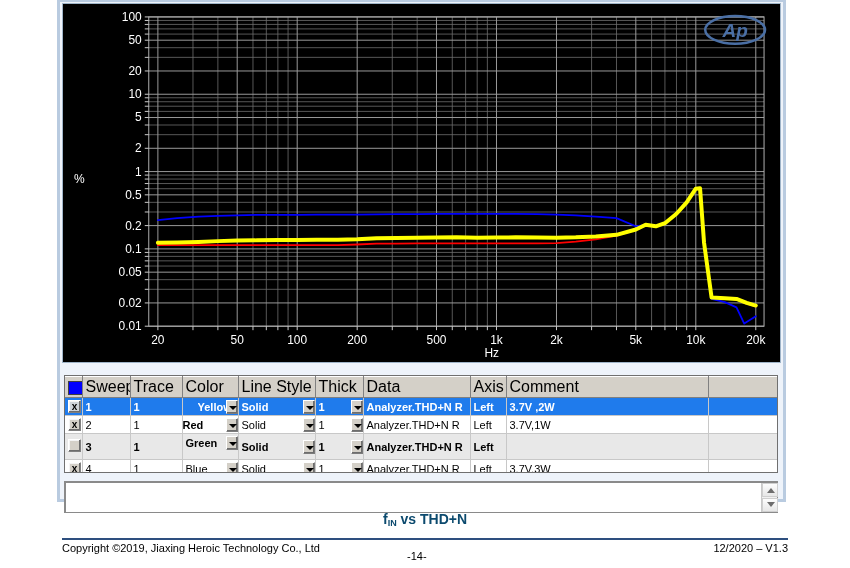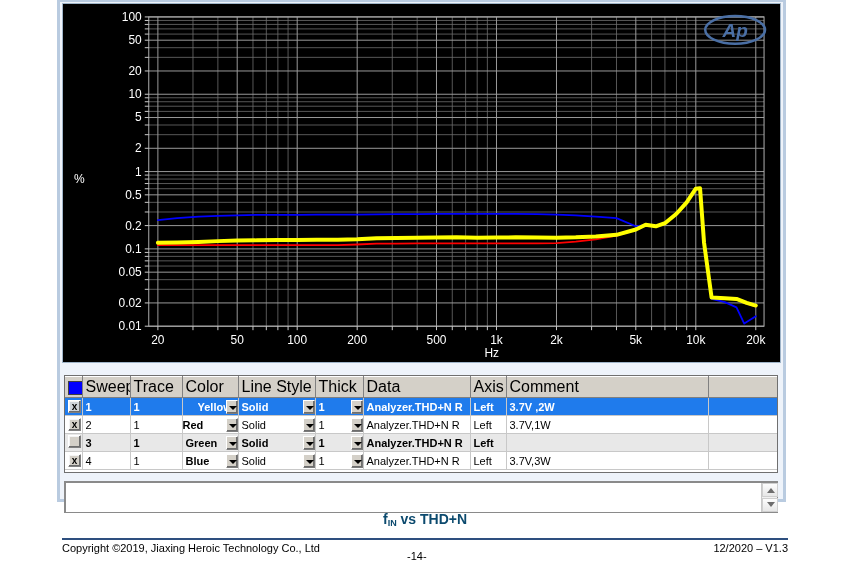--- a/index.html
+++ b/index.html
@@ -466,21 +466,21 @@
           </td>
           <td>Analyzer.THD+N R</td>
           <td>Left</td>
           <td>3.7V,1W</td>
           <td></td>
         </tr>
         <tr class="alt">
           <td class="xbtn-cell"><span class="xbtn off"></span></td>
           <td>3</td>
           <td>1</td>
-          <td style="padding: 0px 0px 0px 3px;">
+          <td style="padding: 0px 0px 8px 3px;">
             <div class="combo">
               <span class="txt">Green</span>
               <span class="arrow"></span>
             </div>
           </td>
           <td style="padding: 0px 0px 0px 3px;">
             <div class="combo">
               <span class="txt">Solid</span>
               <span class="arrow"></span>
             </div>
@@ -493,21 +493,21 @@
           </td>
           <td>Analyzer.THD+N R</td>
           <td>Left</td>
           <td></td>
           <td></td>
         </tr>
         <tr class="plain">
           <td class="xbtn-cell"><span class="xbtn">x</span></td>
           <td>4</td>
           <td>1</td>
-          <td style="padding: 0px 0px 0px 3px; font-weight: bold;">
+          <td style="padding: 0px 0px 0px 3px;">
             <div class="combo">
               <span class="txt">Blue</span>
               <span class="arrow"></span>
             </div>
           </td>
           <td style="padding: 0px 0px 0px 3px;">
             <div class="combo">
               <span class="txt">Solid</span>
               <span class="arrow"></span>
             </div>

